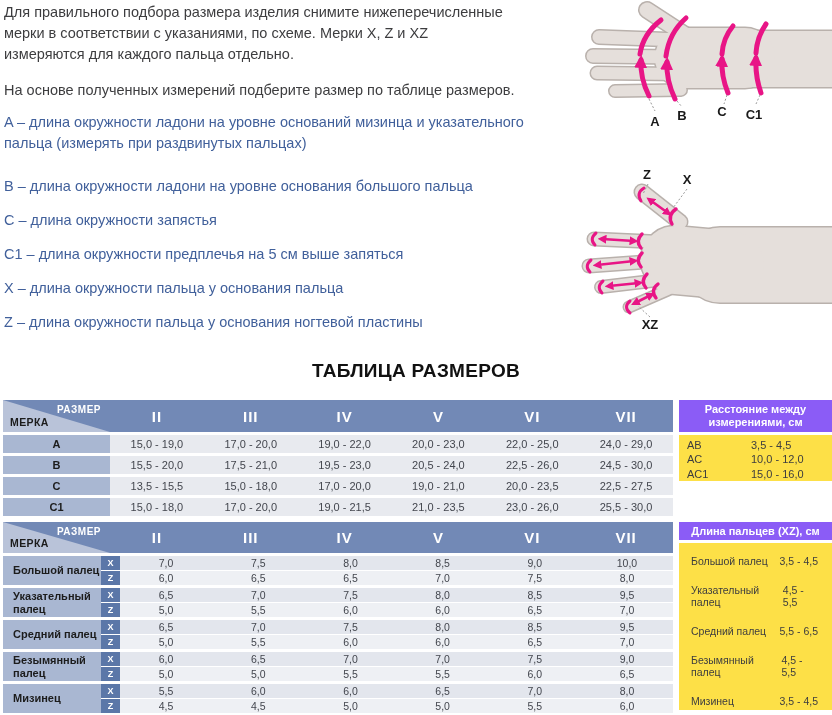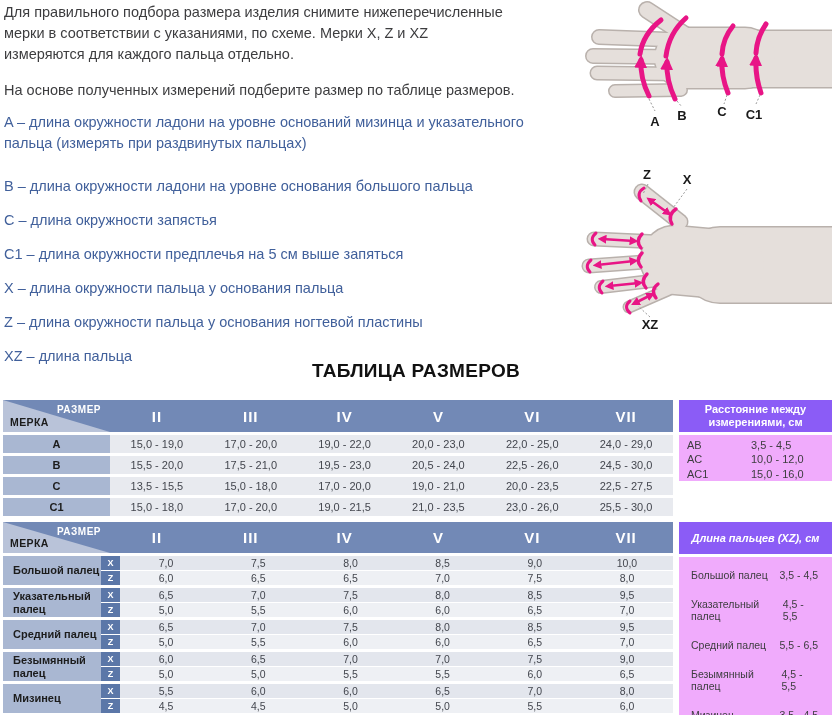--- a/index.html
+++ b/index.html
@@ -45,21 +45,21 @@
   .t2-data{flex:1;display:flex;flex-direction:column;}
   .t2-sub{display:flex;height:14px;margin-bottom:1px;}
   .t2-sub:last-child{margin-bottom:0;}
   .t2-sub.sub-x{background:#e3e6ed;}
   .t2-sub.sub-z{background:#eef0f4;}
   .t2-cell{flex:1;display:flex;align-items:center;justify-content:center;font-size:10.5px;color:#43464e;}
   
   .panel{position:absolute;left:679px;width:153px;}
   .panel-head{background:#8b5cf6;color:#fff;font-weight:bold;font-size:11px;line-height:13px;
     display:flex;align-items:center;justify-content:center;text-align:center;white-space:pre-line;}
-  .panel-body{background:#f0abfc;margin-top:3px;}
+  .panel-body{background:#fde047;margin-top:3px;}
   .p1-row{display:flex;height:14.3px;align-items:center;font-size:11px;color:#3d3d3f;}
   .p1-label{padding-left:8px;width:64px;}
   .p1-value{flex:1;}
   .p2-row{display:flex;justify-content:space-between;align-items:center;
     padding:0 14px 0 12px;font-size:10.5px;color:#3d3d3f;margin-bottom:17px;}
   
   .hand-top{position:absolute;left:585px;top:0;}
   .hand-fingers{position:absolute;left:580px;top:160px;}
   svg text{font-family:"Liberation Sans","DejaVu Sans",sans-serif;}
 </style>
@@ -76,21 +76,20 @@
   </div>
 
   <div class="defs" id="defs">
       <div class="def-item">A – длина окружности ладони на уровне оснований мизинца и указательного
 пальца (измерять при раздвинутых пальцах)</div>
       <div class="def-item">B – длина окружности ладони на уровне основания большого пальца</div>
       <div class="def-item">C – длина окружности запястья</div>
       <div class="def-item">C1 – длина окружности предплечья на 5 см выше запяться</div>
       <div class="def-item">X – длина окружности пальца у основания пальца</div>
       <div class="def-item">Z – длина окружности пальца у основания ногтевой пластины</div>
-      <div class="def-item">XZ – длина пальца</div>
     </div>
 
   <div class="size-title">ТАБЛИЦА РАЗМЕРОВ</div>
 
   <div class="tbl" style="top:400px;">
     <div class="tbl-head" style="height:32px;">
       <div class="corner">
         <span class="corner-top">РАЗМЕР</span>
         <span class="corner-bottom">МЕРКА</span>
       </div>
@@ -308,21 +307,21 @@
               <div class="t2-cell">5,0</div>
               <div class="t2-cell">5,5</div>
               <div class="t2-cell">6,0</div>
             </div>
           </div>
         </div>
       </div>
   </div>
 
   <div class="panel" style="top:522px;">
-    <div class="panel-head" style="height:32px;font-style:italic;">Длина пальцев (XZ), см</div>
+    <div class="panel-head" style="height:18px;">Длина пальцев (XZ), см</div>
     <div class="panel-body" style="height:155px;padding-top:12px;" id="p2-body">
         <div class="p2-row">
           <div class="p2-label">Большой палец</div>
           <div class="p2-value">3,5 - 4,5</div>
         </div>
         <div class="p2-row">
           <div class="p2-label">Указательный палец</div>
           <div class="p2-value">4,5 - 5,5</div>
         </div>
         <div class="p2-row">

